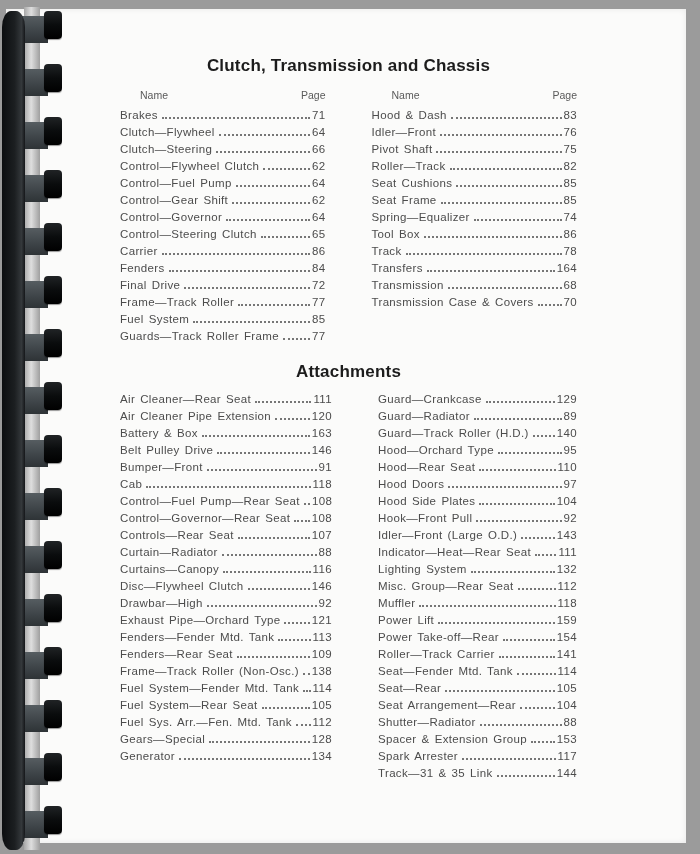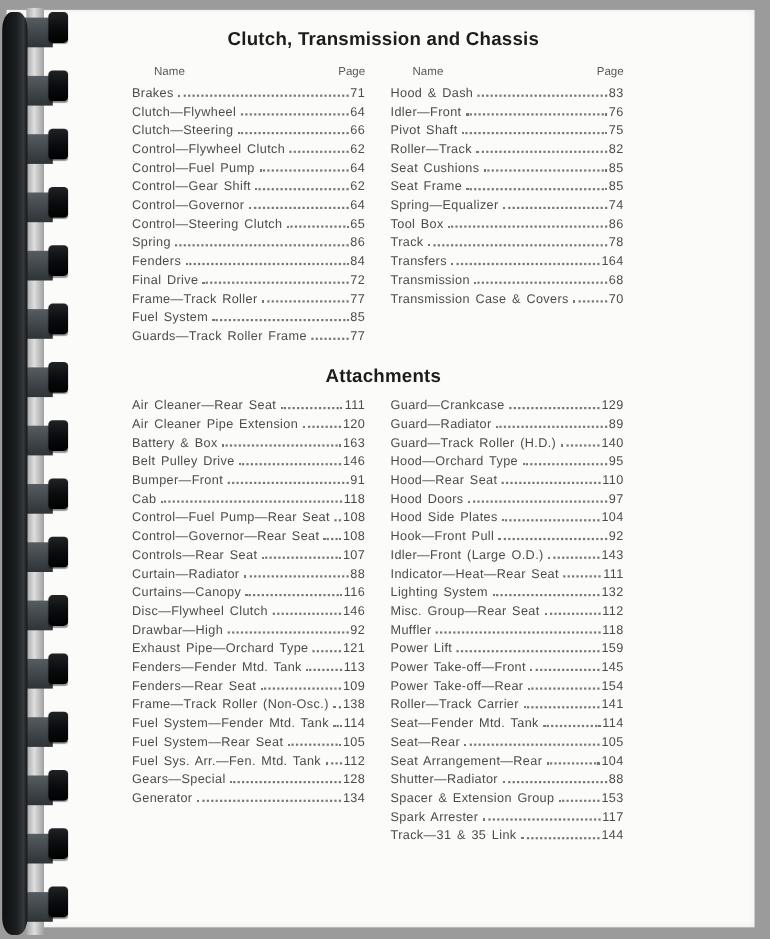--- a/index.html
+++ b/index.html
@@ -42,23 +42,23 @@
   
   .content {
     position:absolute; left:114px; top:0; width:457px;
     color:#4c4c4c;
   }
   .sec-title {
     margin:0; text-align:center;
     font-size:17px; font-weight:bold; color:#1c1c1c;
     letter-spacing:.2px;
   }
-  .sec-title.first { padding-top:17px; }
+  .sec-title.first { padding-top:47px; }
   .sec-title.second { padding-top:17px; }
-  .cols { display:flex; gap:23px; }
+  .cols { display:flex; gap:46px; }
   .col { width:212px; }
   .colhead {
     display:flex; justify-content:space-between;
     font-size:10.5px; color:#5a5a5a;
     margin-top:13px; margin-bottom:6px;
     padding-left:20px;
   }
   .sec1 .cols { margin-top:0; }
   .sec2 .cols { margin-top:9px; }
   .row {
@@ -126,21 +126,21 @@
                 <span class="nm">Control—Governor</span>
                 <span class="dots"></span>
                 <span class="pg">64</span>
               </div>
               <div class="row">
                 <span class="nm">Control—Steering Clutch</span>
                 <span class="dots"></span>
                 <span class="pg">65</span>
               </div>
               <div class="row">
-                <span class="nm">Spring</span>
+                <span class="nm">Carrier</span>
                 <span class="dots"></span>
                 <span class="pg">86</span>
               </div>
               <div class="row">
                 <span class="nm">Fenders</span>
                 <span class="dots"></span>
                 <span class="pg">84</span>
               </div>
               <div class="row">
                 <span class="nm">Final Drive</span>
@@ -418,25 +418,20 @@
                 <span class="nm">Muffler</span>
                 <span class="dots"></span>
                 <span class="pg">118</span>
               </div>
               <div class="row">
                 <span class="nm">Power Lift</span>
                 <span class="dots"></span>
                 <span class="pg">159</span>
               </div>
               <div class="row">
-                <span class="nm">Power Take-off—Front</span>
-                <span class="dots"></span>
-                <span class="pg">145</span>
-              </div>
-              <div class="row">
                 <span class="nm">Power Take-off—Rear</span>
                 <span class="dots"></span>
                 <span class="pg">154</span>
               </div>
               <div class="row">
                 <span class="nm">Roller—Track Carrier</span>
                 <span class="dots"></span>
                 <span class="pg">141</span>
               </div>
               <div class="row">

